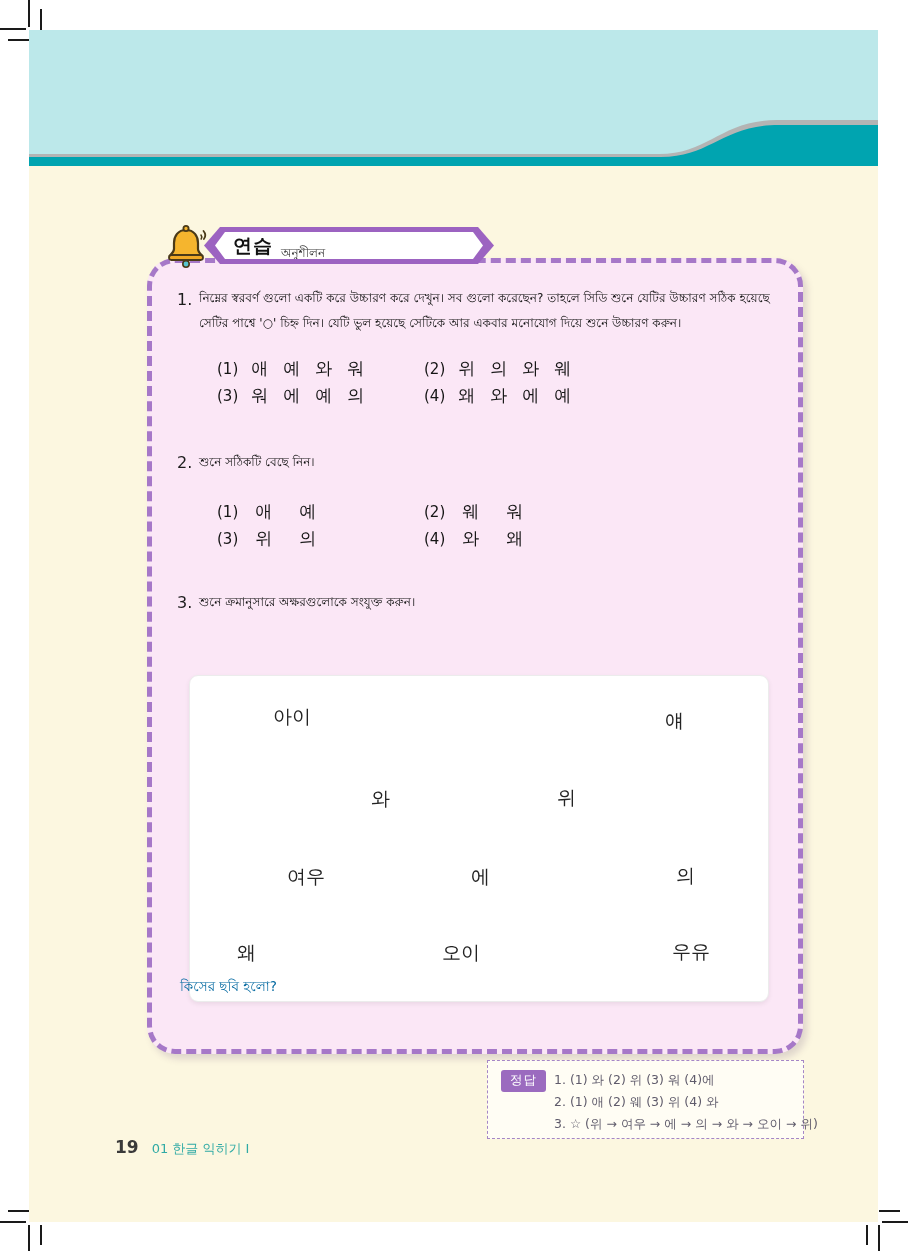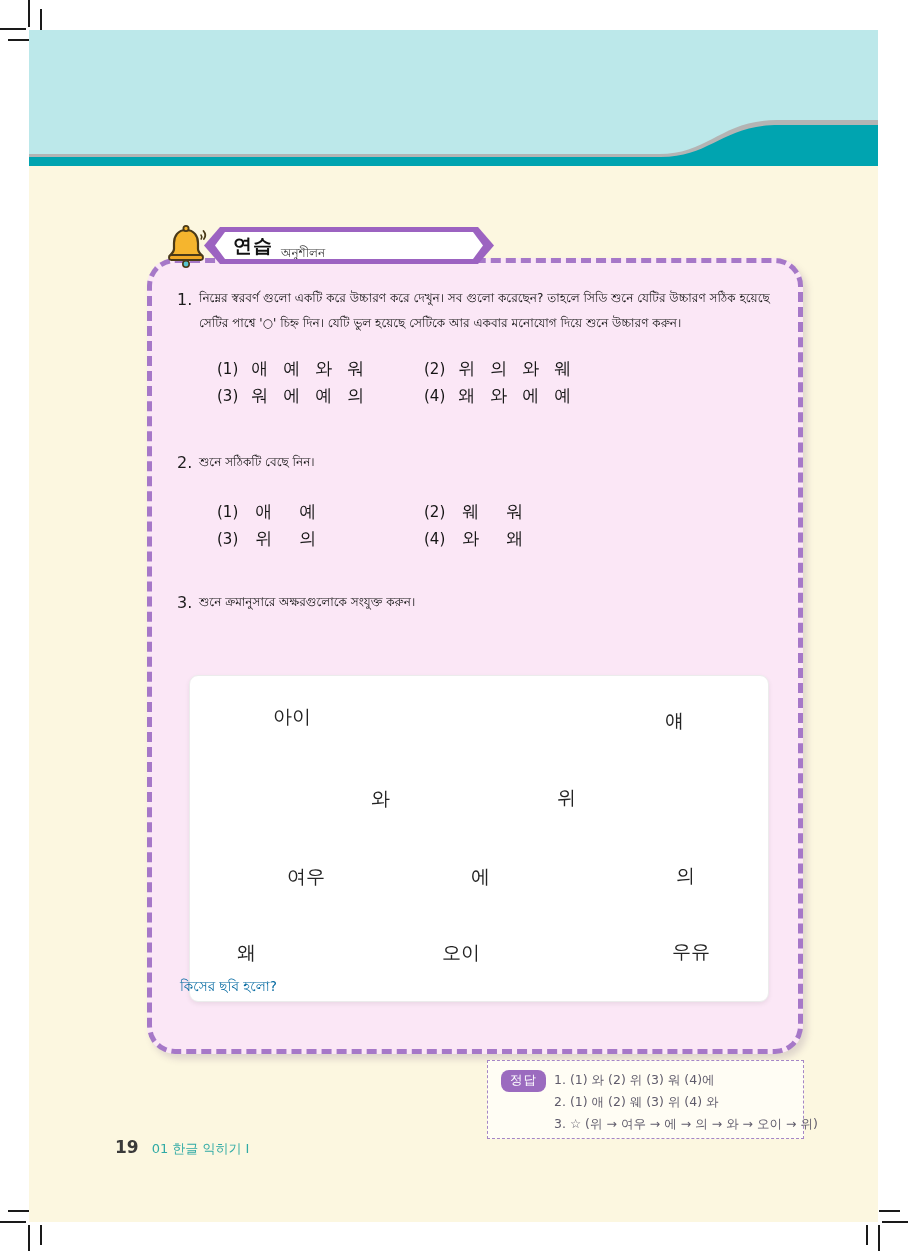--- a/index.html
+++ b/index.html
@@ -62,21 +62,21 @@
 
   .question{position:absolute;font-size:13.5px;color:#0369a1;}
 
   
   .ansbox{
     position:absolute;left:458px;top:1030px;width:317px;height:79px;background:#fffdf4;
     border:1px dashed #a586c6;box-sizing:border-box;z-index:3;
   }
   .ansbadge{
     position:absolute;left:13px;top:9px;background:#9b6bbf;color:#ffffff;font-size:12.5px;
-    padding:2px 9px 3px;border-radius:8px;letter-spacing:1px;
+    padding:2px 9px 3px;border-radius:3px;letter-spacing:1px;
   }
   .anslines{position:absolute;left:66px;top:8px;font-size:12.5px;color:#5f5b6b;line-height:22px;white-space:nowrap;}
 
   
   .footer{position:absolute;left:86px;top:1107px;display:flex;align-items:baseline;gap:13px;}
   .footer-page{font-size:17px;font-weight:bold;color:#3a3a3a;}
   .footer-chapter{font-size:13px;color:#2faaa5;}
 </style>
 </head>
 <body>

